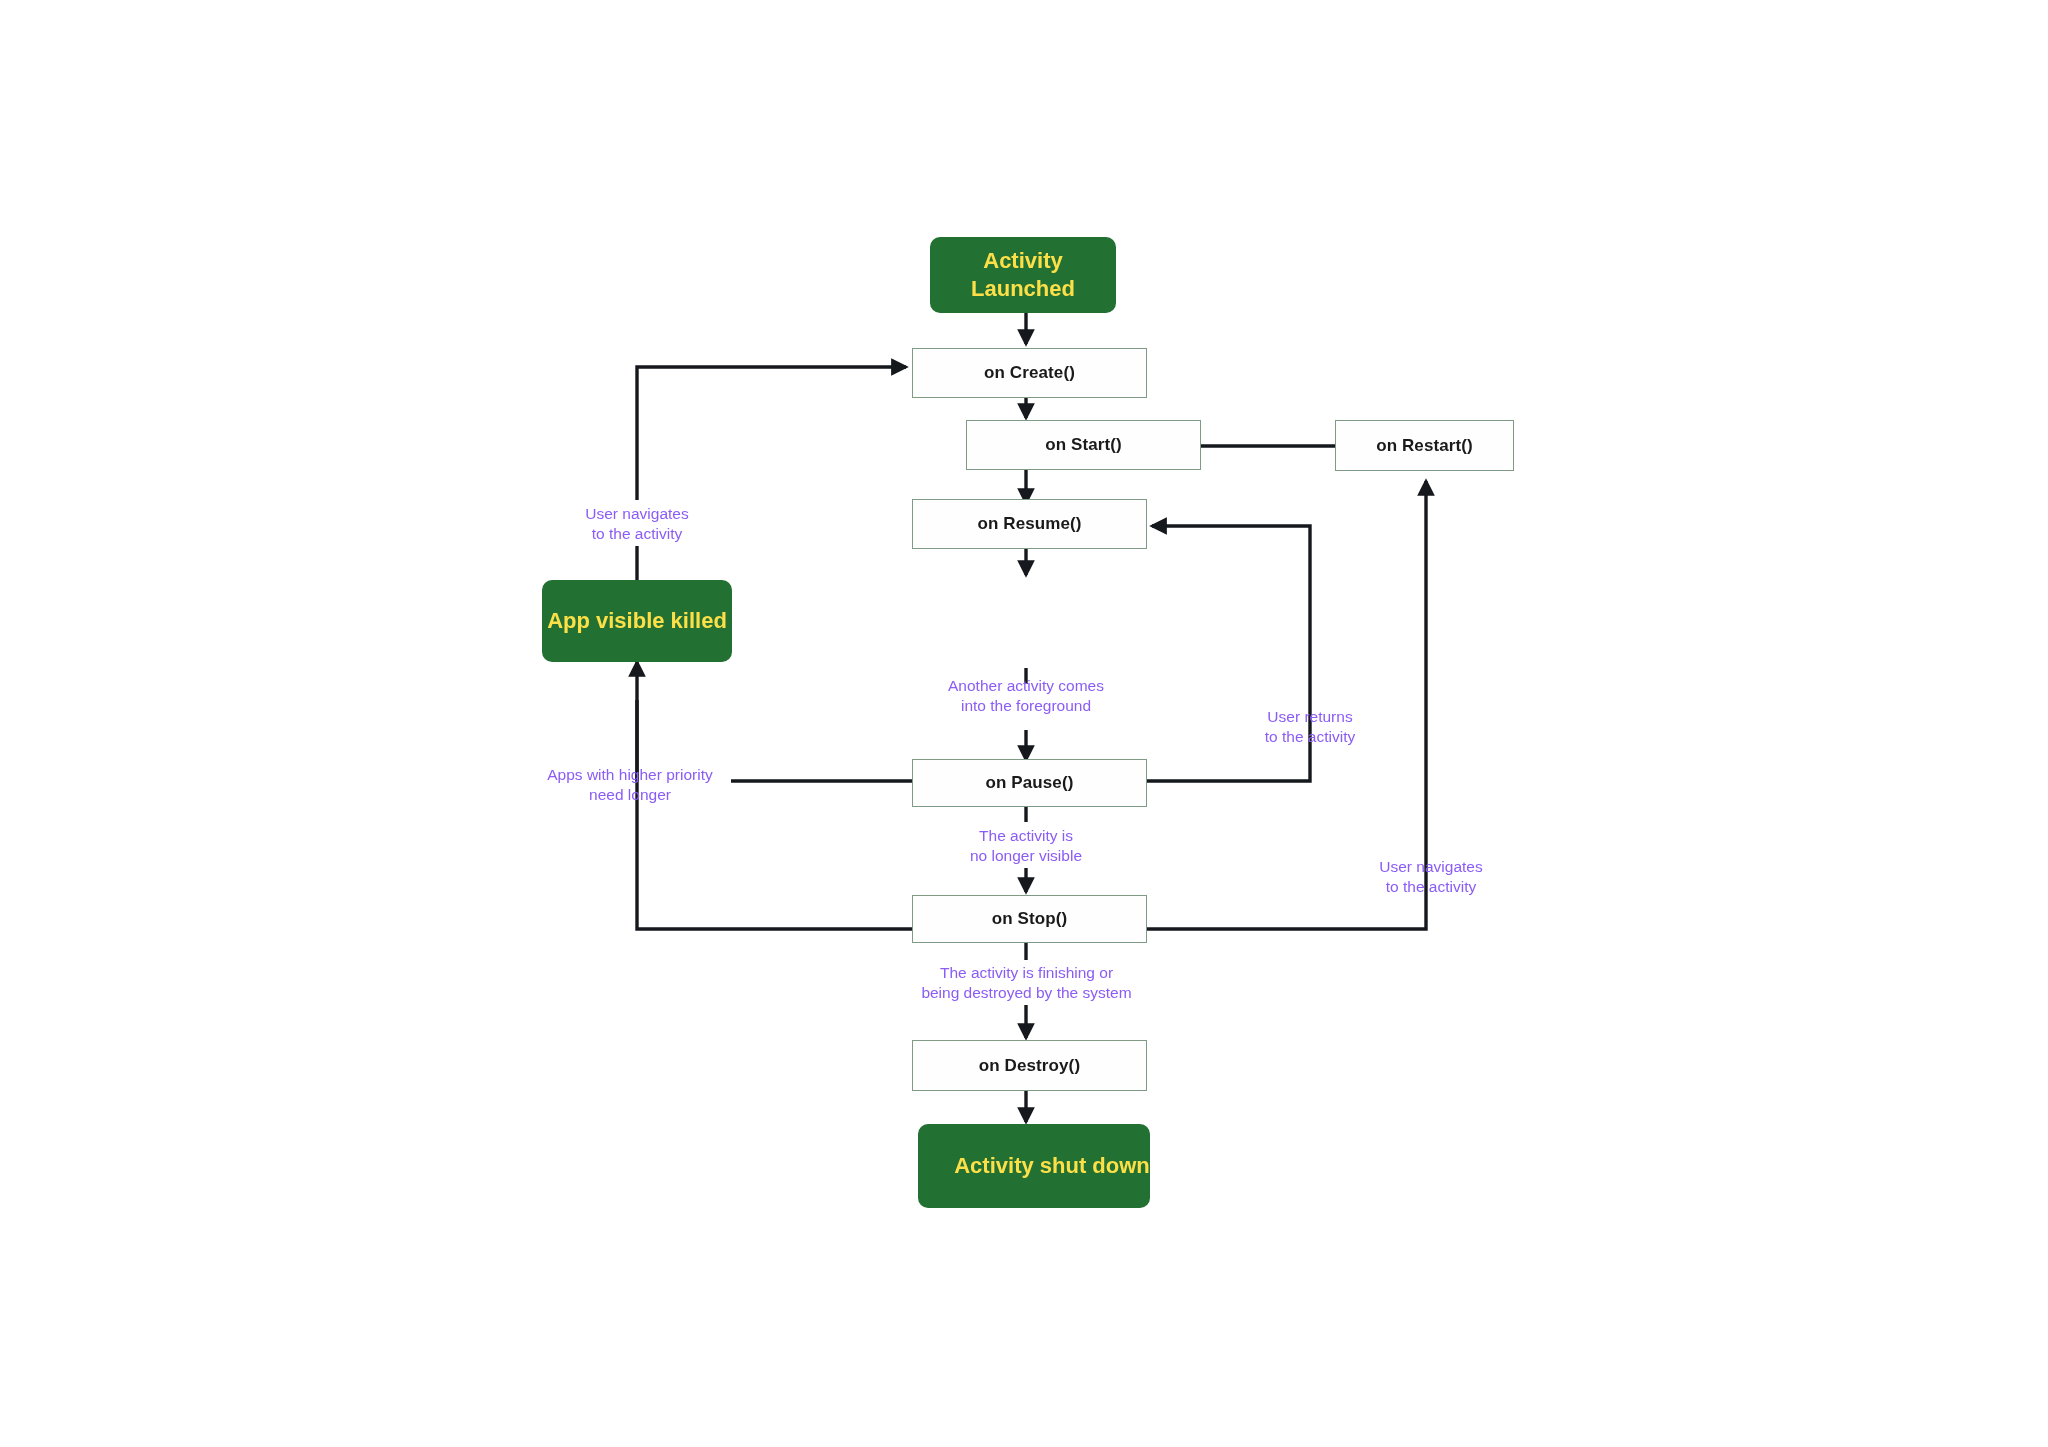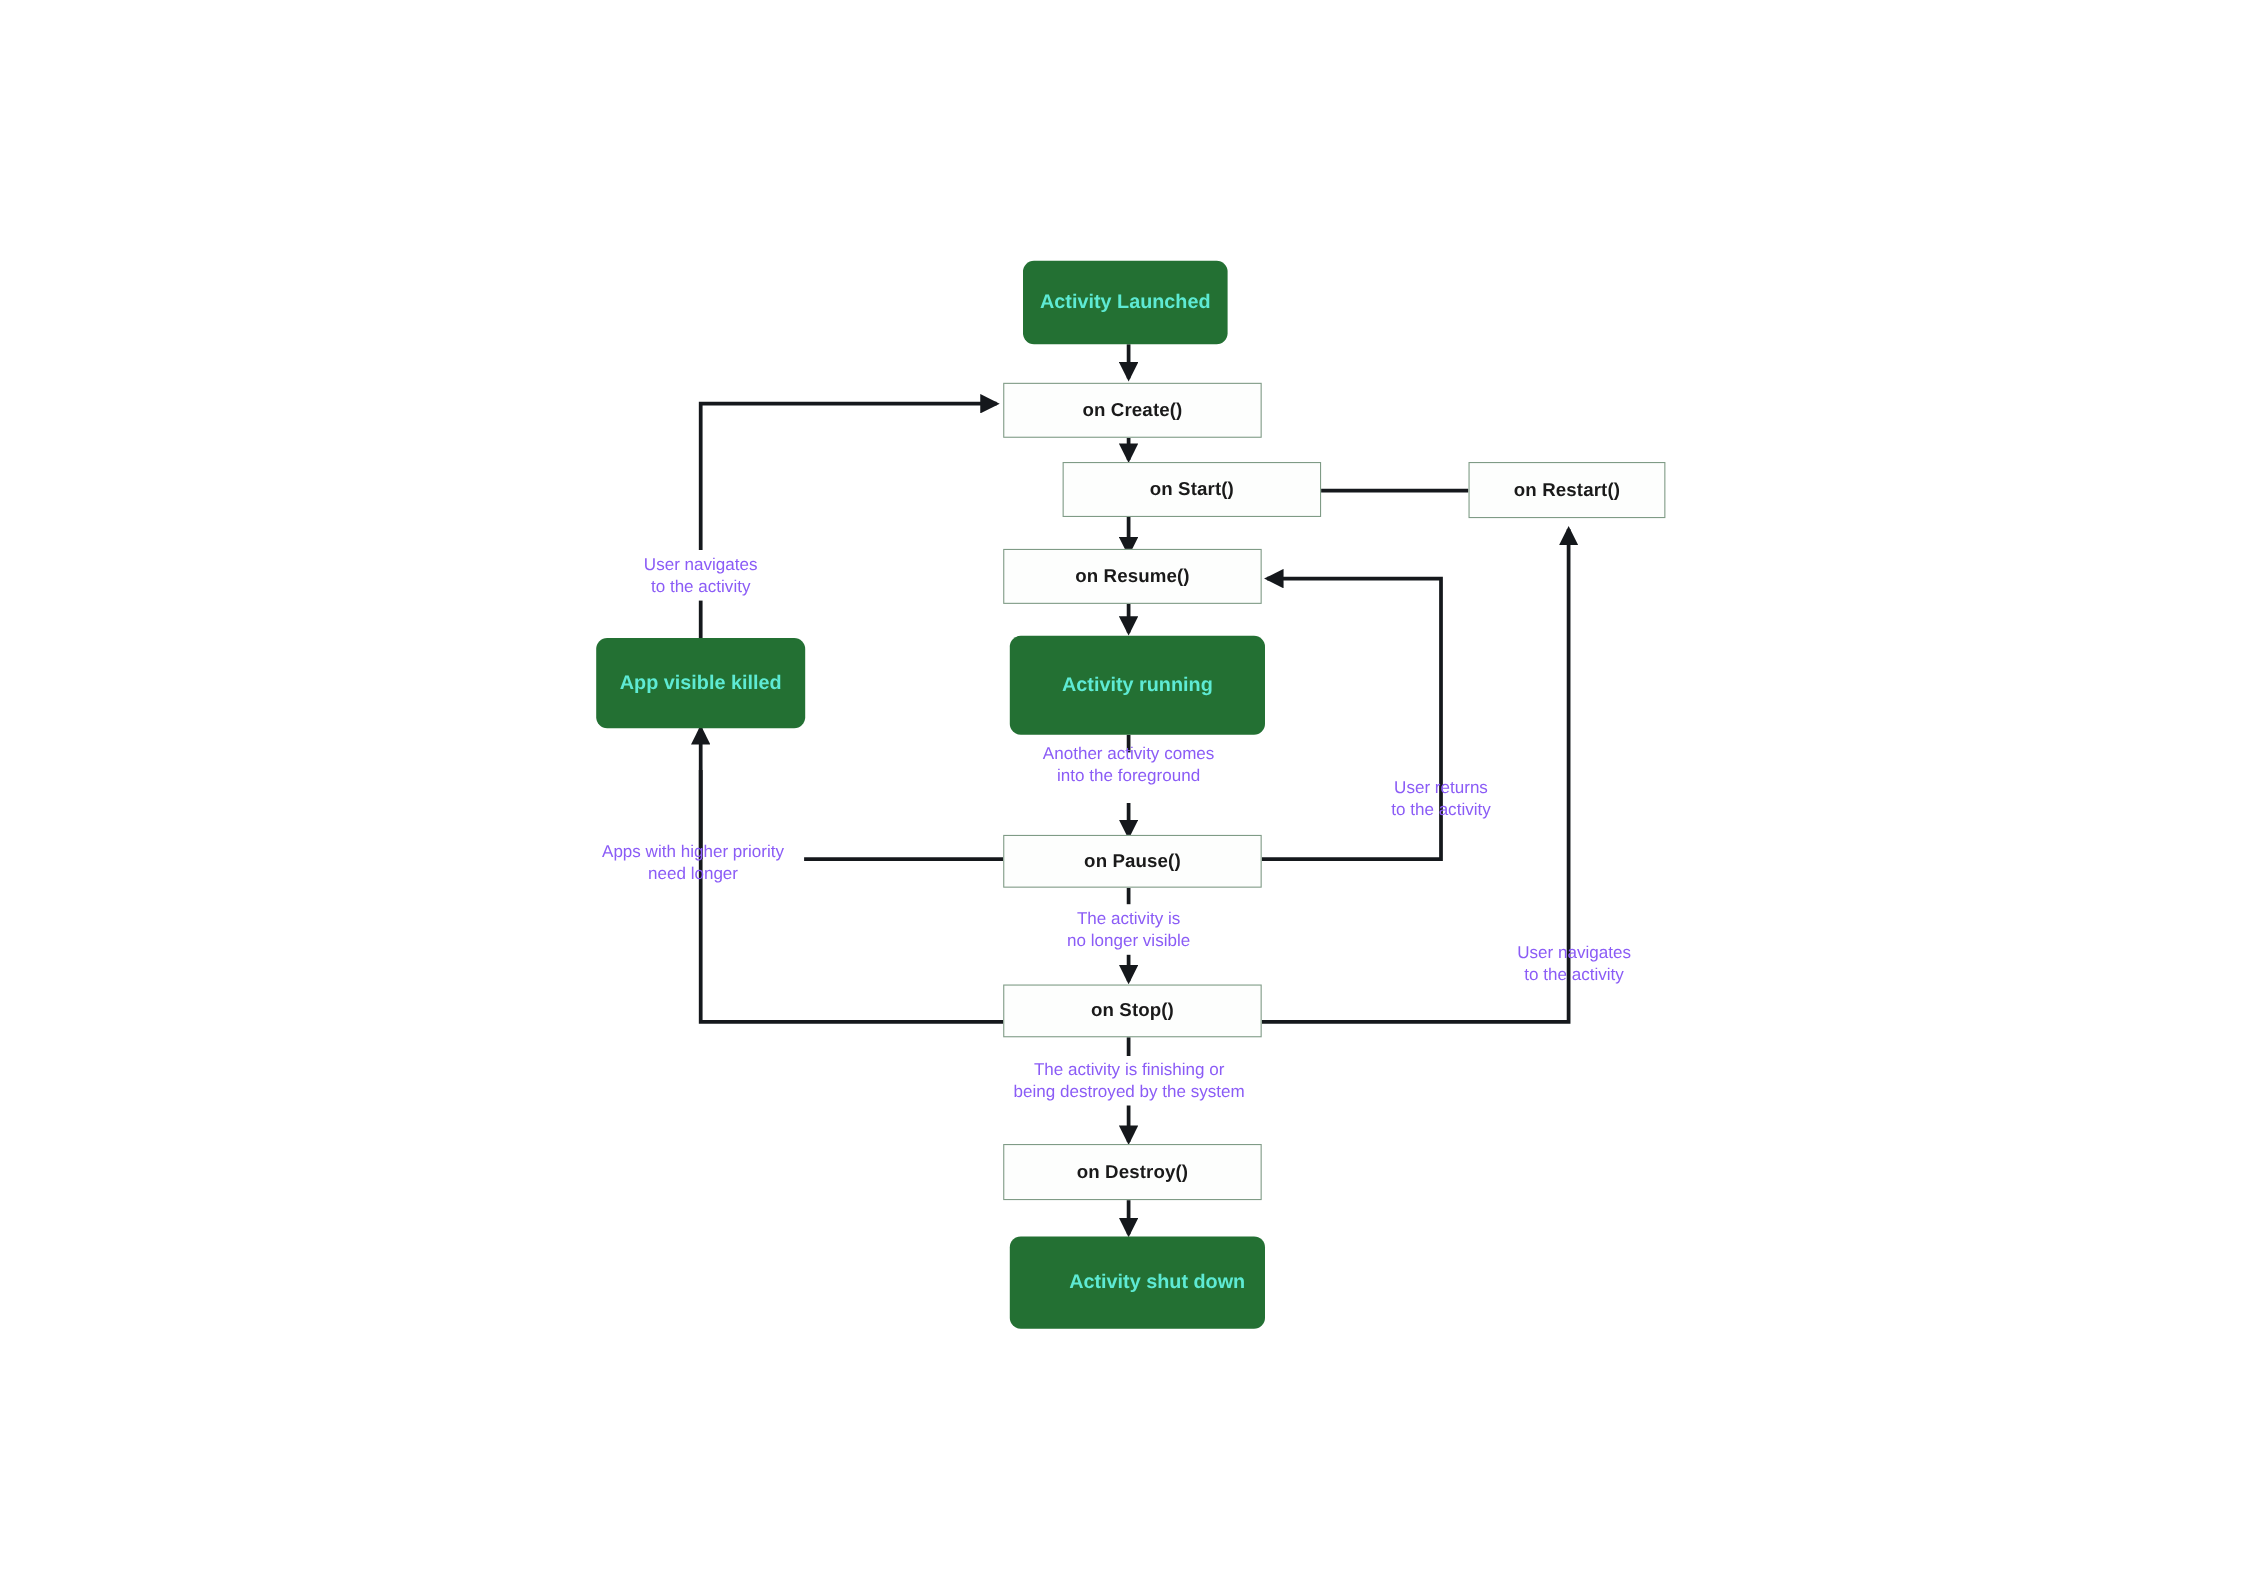--- a/index.html
+++ b/index.html
@@ -33,23 +33,23 @@
     border: 1.6px solid #7f9b86;
     color: #1a1a1a;
     font-weight: bold;
     font-size: 17px;
     letter-spacing: 0.1px;
   }
 
   .node-green {
     background: #237033;
     border-radius: 10px;
-    color: #5eead4;
+    color: #fde047;
     font-weight: bold;
-    font-size: 18px;
+    font-size: 22px;
     line-height: 1.28;
   }
 
   
   .edge-label {
     position: absolute;
     font-size: 15.5px;
     color: #8b5cf6;
     line-height: 1.26;
     text-align: center;
@@ -120,22 +120,20 @@
 
   <div class="node node-green" style="left:930px; top:237px; width:186px; height:76px;">Activity
 Launched</div>
 
   <div class="node node-plain" style="left:912px; top:348px; width:235px; height:50px;">on Create()</div>
 
   <div class="node node-plain" style="left:966px; top:420px; width:235px; height:50px;">on Start()</div>
 
   <div class="node node-plain" style="left:912px; top:499px; width:235px; height:50px;">on Resume()</div>
 
-  <div class="node node-green" style="left:918px; top:578px; width:232px; height:90px;">Activity
-running</div>
 
   <div class="node node-plain" style="left:912px; top:759px; width:235px; height:48px;">on Pause()</div>
 
   <div class="node node-plain" style="left:912px; top:895px; width:235px; height:48px;">on Stop()</div>
 
   <div class="node node-plain" style="left:912px; top:1040px; width:235px; height:51px;">on Destroy()</div>
 
   <div class="node node-green" style="left:918px; top:1124px; width:232px; height:84px;padding-left:36px;">Activity
 shut down</div>
 

